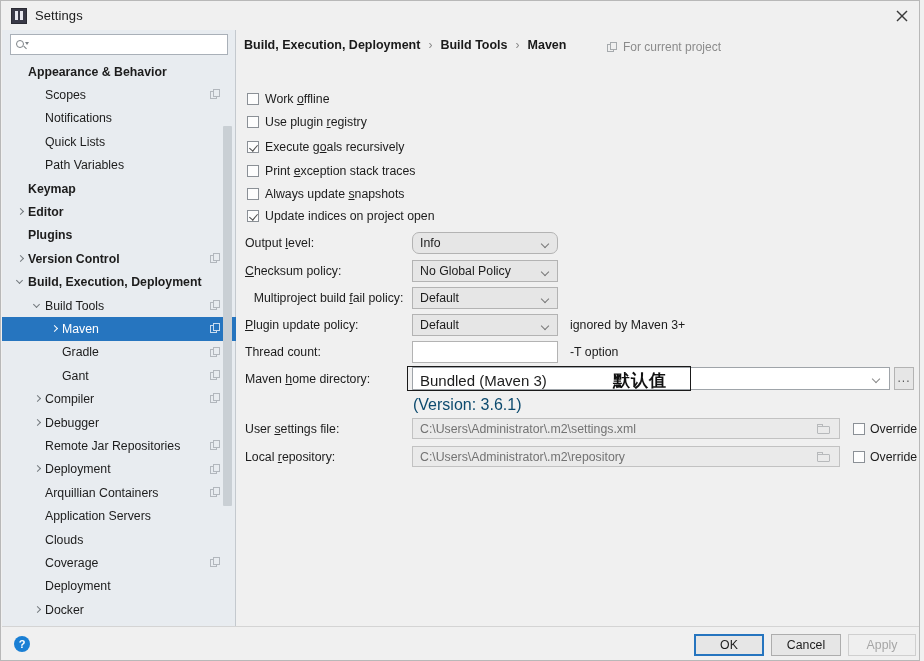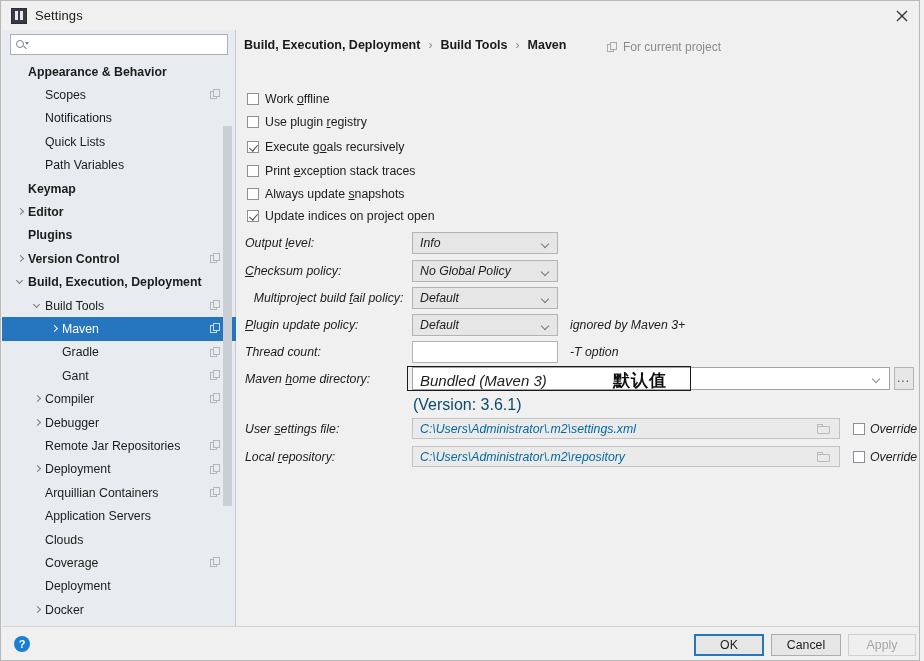--- a/index.html
+++ b/index.html
@@ -194,21 +194,21 @@
     position: absolute; left: 3px; top: 1px;
     width: 4px; height: 7px;
     border-right: 1.5px solid #4a4a4a;
     border-bottom: 1.5px solid #4a4a4a;
     transform: rotate(40deg);
   }
   .cblabel { font-size: 12.3px; color: #1c1c1c; }
   .mn { text-decoration: underline; text-underline-offset: 1px; }
 
   
-  .frow { position: absolute; left: 8px; display: flex; align-items: center; font-style: italic; }
+  .frow { position: absolute; left: 8px; display: flex; align-items: center; }
   .flabel { font-size: 12.3px; color: #1c1c1c; width: 167px; flex: none; }
 
   .combo {
     height: 22px; background: #e6e6e6;
     border: 1px solid #b3b3b3;
     display: flex; align-items: center;
     position: relative;
   }
   .combo .ctext {
     font-size: 12.3px; color: #1c1c1c; padding-left: 7px;
@@ -267,21 +267,21 @@
     font-size: 16px; color: #0c4a6e;
   }
 
   .pathfield {
     height: 21px; background: #eaeaea;
     border: 1px solid #c2c2c2;
     position: relative;
   }
   .pathfield .ptext {
     position: absolute; left: 7px; top: 3px;
-    font-size: 12.3px; color: #0369a1;
+    font-size: 12.3px; color: #737373;
   }
   .folder-ico {
     position: absolute; right: 8px; top: 5px;
     width: 14px; height: 11px; opacity: .45;
   }
   .folder-ico .back {
     position: absolute; left: 0; top: 2px;
     width: 13px; height: 8px;
     border: 1.3px solid #7a7f84; border-radius: 1px;
     background: #eaeaea;
@@ -579,21 +579,21 @@
         <div class="cbrow" style="top: 179px;">
           <span class="cbox checked"></span>
           <span class="cblabel"><span>Update indices on project open</span><span class="mn"></span><span></span></span>
         </div>
       </div>
 
     <div class="frow" style="top:202px;">
       <span class="flabel">
         <span>Output </span><span class="mn">l</span><span>evel:</span>
       </span>
-      <span class="combo" style="width:146px;">
+      <span class="combo" style="width:146px;border-radius:7px;">
         <span class="ctext">Info</span>
         <span class="chev"></span>
       </span>
     </div>
 
     <div class="frow" style="top:230px;">
       <span class="flabel">
         <span class="mn">C</span><span>hecksum policy:</span>
       </span>
       <span class="combo" style="width:146px;">

